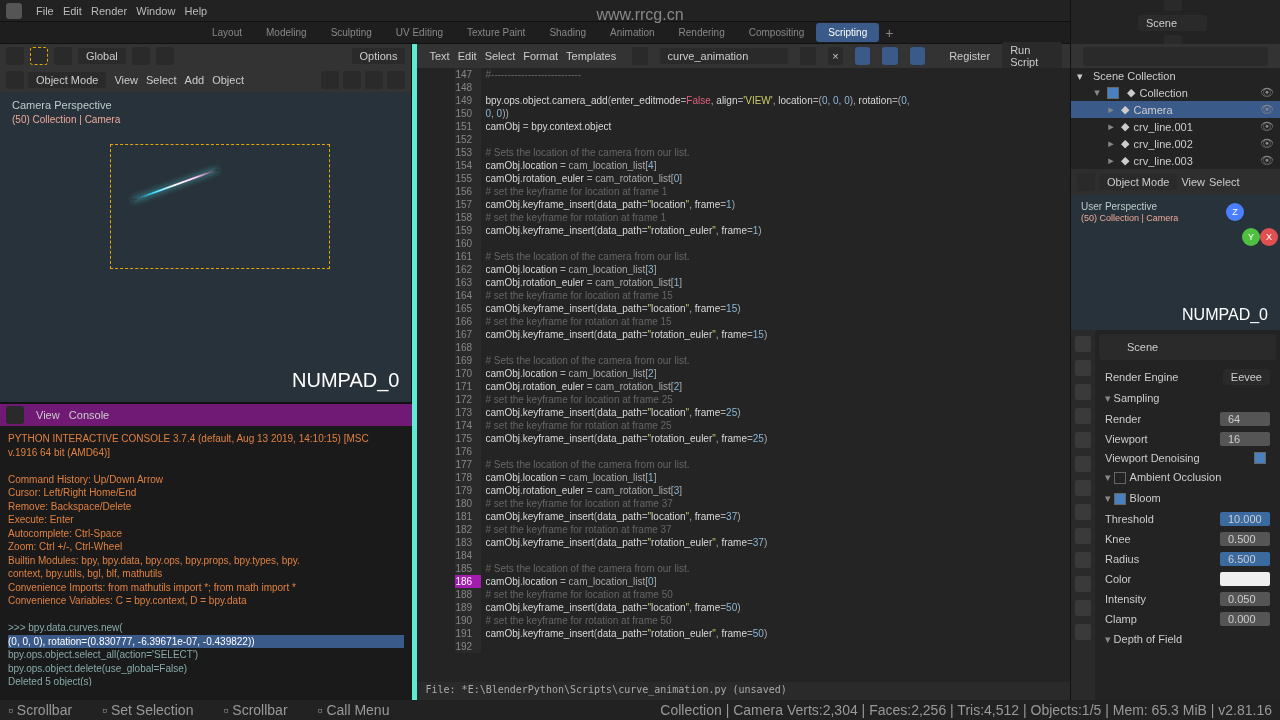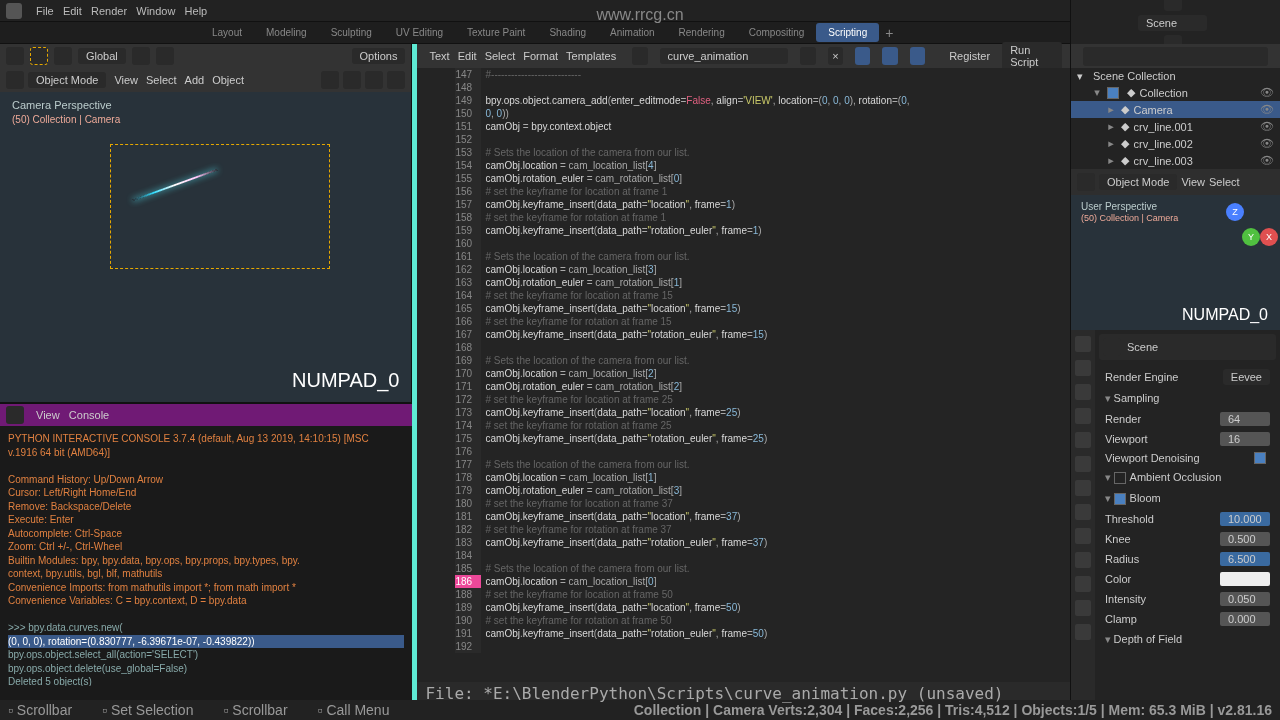--- a/index.html
+++ b/index.html
@@ -37,22 +37,22 @@
 .text-toolbar{height:24px;background:#333;display:flex;align-items:center;gap:12px;padding:0 8px;}
 .script-body{flex:1;background:#242424;font-family:monospace;font-size:10px;overflow:auto;position:relative;}
 .line{display:flex;line-height:1.3;}
 .ln{width:26px;text-align:left;padding-right:4px;color:#888;background:#2a2a2a;margin-left:38px;}
 .lc{flex:1;padding-left:4px;white-space:pre;color:#aaa;}
 .lc .cpy{color:#666;}
 .lc .obj{color:#d8d8d8;}
 .lc .kw{color:#e06080;}
 .lc .str{color:#c8c868;}
 .lc .num{color:#88b8d8;}
-.line.hl .ln{background:#ec4899;color:#fff;}
-.file-path{height:18px;background:#2a2a2a;color:#aaa;padding:2px 8px;font-family:monospace;font-size:16px;}
+.line.hl .ln{background:#a21caf;color:#fff;}
+.file-path{height:18px;background:#2a2a2a;color:#aaa;padding:2px 8px;font-family:monospace;font-size:10px;}
 .right{width:210px;display:flex;flex-direction:column;background:#232323;border-left:1px solid #111;}
 .right-toolbar{height:24px;background:#333;display:flex;align-items:center;padding:0 6px;gap:6px;}
 .outliner{flex:0 0 auto;background:#232323;}
 .out-row{display:flex;align-items:center;gap:4px;padding:2px 6px;color:#ccc;cursor:pointer;}
 .out-row.sel{background:#3a5a8a;}
 .out-row .icon-sm{width:12px;height:12px;}
 .out-row .exp{color:#888;width:12px;text-align:center;}
 .out-row .eye{margin-left:auto;color:#888;}
 .mode-bar{display:flex;align-items:center;gap:4px;padding:4px 6px;background:#2e2e2e;}
 .mini3d{height:135px;background:#28323a;position:relative;}
@@ -66,21 +66,21 @@
 .prop-head{display:flex;align-items:center;gap:6px;padding:4px;background:#2a2a2a;border-radius:3px;margin-bottom:6px;}
 .prop-row{display:flex;align-items:center;justify-content:space-between;padding:3px 6px;}
 .prop-row .val{background:#555;padding:1px 8px;border-radius:2px;min-width:50px;text-align:left;}
 .prop-row .val.blue{background:#3a6aa0;}
 .prop-row .val.white{background:#eee;color:#222;}
 .panel-title{padding:4px 6px;color:#ccc;cursor:pointer;}
 .panel-title::before{content:"▾ ";color:#888;}
 .chk{width:12px;height:12px;border:1px solid #666;display:inline-block;vertical-align:middle;margin-right:4px;}
 .chk.on{background:#4a80c0;}
 .bottombar{height:20px;background:#222;display:flex;align-items:center;padding:0 8px;gap:30px;font-size:14px;color:#999;}
-.bottombar .right-status{margin-left:auto;font-weight:bold;}
+.bottombar .right-status{margin-left:auto;}
 .gizmo{position:absolute;top:8px;right:20px;width:50px;height:50px;}
 .gizmo .ax{position:absolute;width:18px;height:18px;border-radius:50%;font-size:9px;display:flex;align-items:center;justify-content:center;color:#fff;}
 .gizmo .z{background:#4a80ff;top:0;left:16px;}
 .gizmo .y{background:#50c040;top:25px;right:0;}
 .gizmo .nx{background:#e05050;top:25px;right:-18px;}
 </style>
 </head>
 <body>
 
 <div class="watermark">www.rrcg.cn</div>

